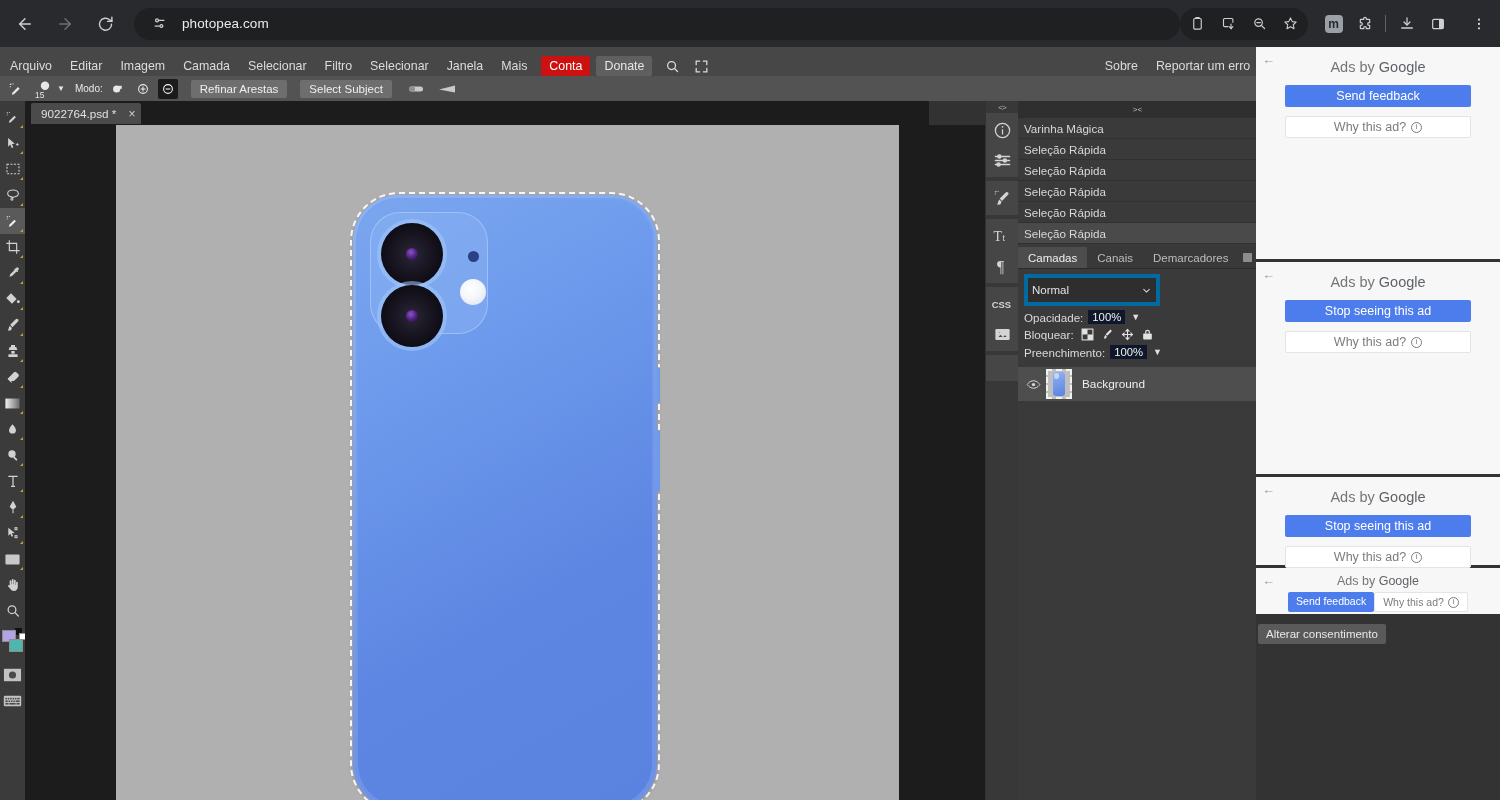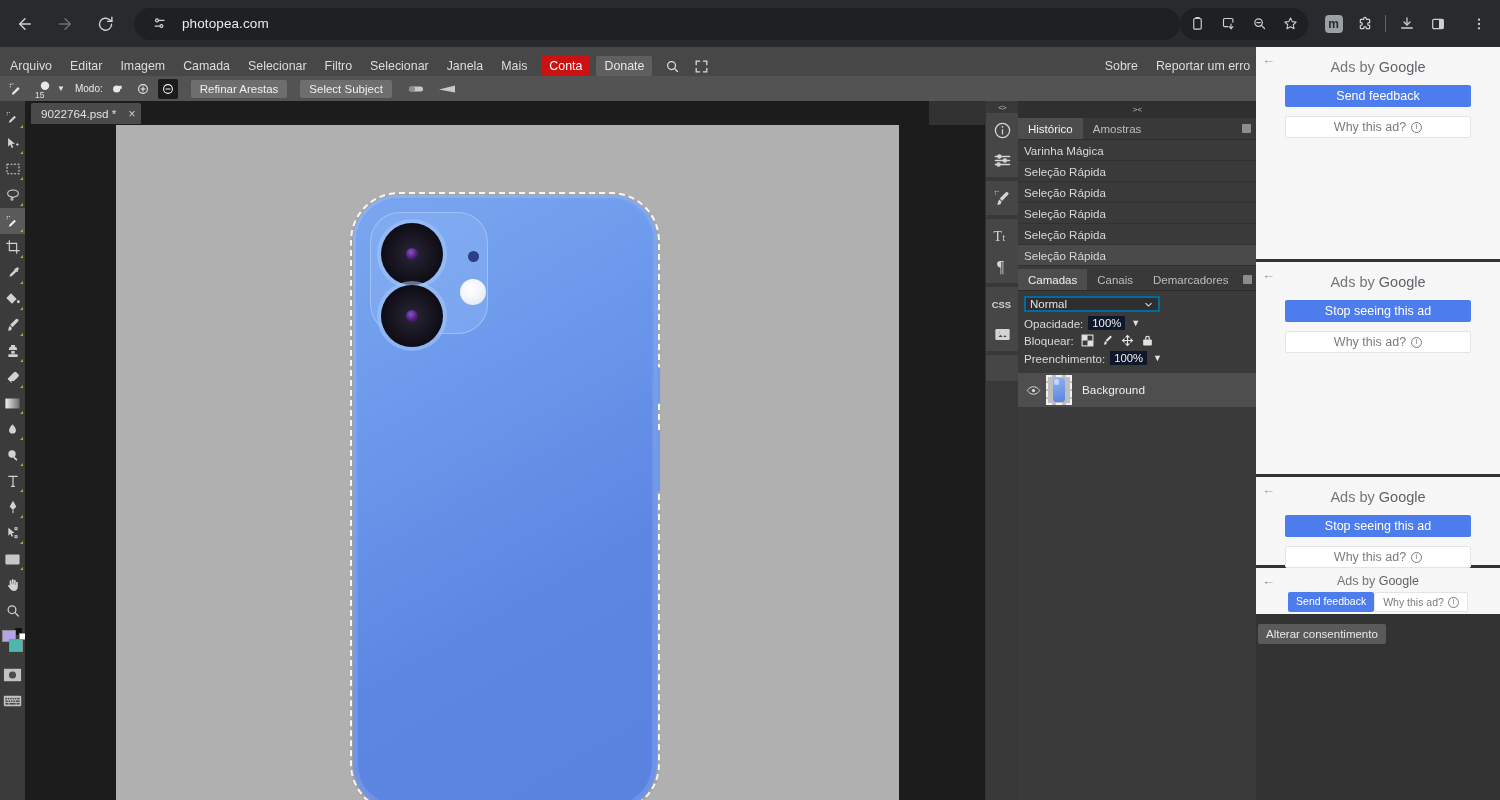--- a/index.html
+++ b/index.html
@@ -217,22 +217,22 @@
   .ptab-menu i {
     display: block; width: 9px; height: 9px; background: #8d8d8d; border-radius: 1px;
   }
   .hist-row {
     height: 21px; display: flex; align-items: center; padding-left: 6px;
     color: #d8d8d8; font-size: 11.6px; border-bottom: 1px solid #313131;
   }
   .hist-row.active { background: #4a4a4a; }
   .blend-row { padding: 5px 6px 2px 6px; }
   .blend-select {
-    width: 136px; height: 16px; background: #2e2e2e; color: #e2e2e2;
-    border: 2px solid #0369a1; font-size: 11.5px; padding: 0 4px;
+    width: 136px; height: 32px; background: #2e2e2e; color: #e2e2e2;
+    border: 4px solid #0369a1; font-size: 11.5px; padding: 0 4px;
     display: flex; align-items: center; justify-content: space-between;
   }
   .prop-row {
     display: flex; align-items: center; padding: 2px 6px; color: #dadada; font-size: 11.6px;
   }
   .num-box {
     background: #0f172a; color: #f0f0f0; padding: 1px 4px; margin-left: 5px; font-size: 11.3px;
   }
   .tri { margin-left: 6px; font-size: 9px; color: #e0e0e0; }
   .lock-ico { margin-left: 7px; color: #e2e2e2; display: flex; align-items: center; }
@@ -755,27 +755,20 @@
             <path d="M5 16l4.5-5 3 3.2 2.6-2.6L19 16z" fill="#4a4a4a"></path>
             <circle cx="8" cy="9" r="1.4" fill="#4a4a4a"></circle>
           </svg>
       </div>
     </div>
     <div class="rail-grp empty"></div>
   </div>
 
   <div class="pp-panels">
     <div class="panel-head">&gt; &lt;</div>
-    <div class="tabrow">
-      <div class="ptab active">Histórico</div>
-      <div class="ptab">Amostras</div>
-      <div class="ptab-menu">
-          <i></i>
-        </div>
-    </div>
     <div>
       <div class="hist-row">Varinha Mágica</div>
       <div class="hist-row">Seleção Rápida</div>
       <div class="hist-row">Seleção Rápida</div>
       <div class="hist-row">Seleção Rápida</div>
       <div class="hist-row">Seleção Rápida</div>
       <div class="hist-row active">Seleção Rápida</div>
     </div>
 
     <div class="tabrow" style="margin-top:3px">

